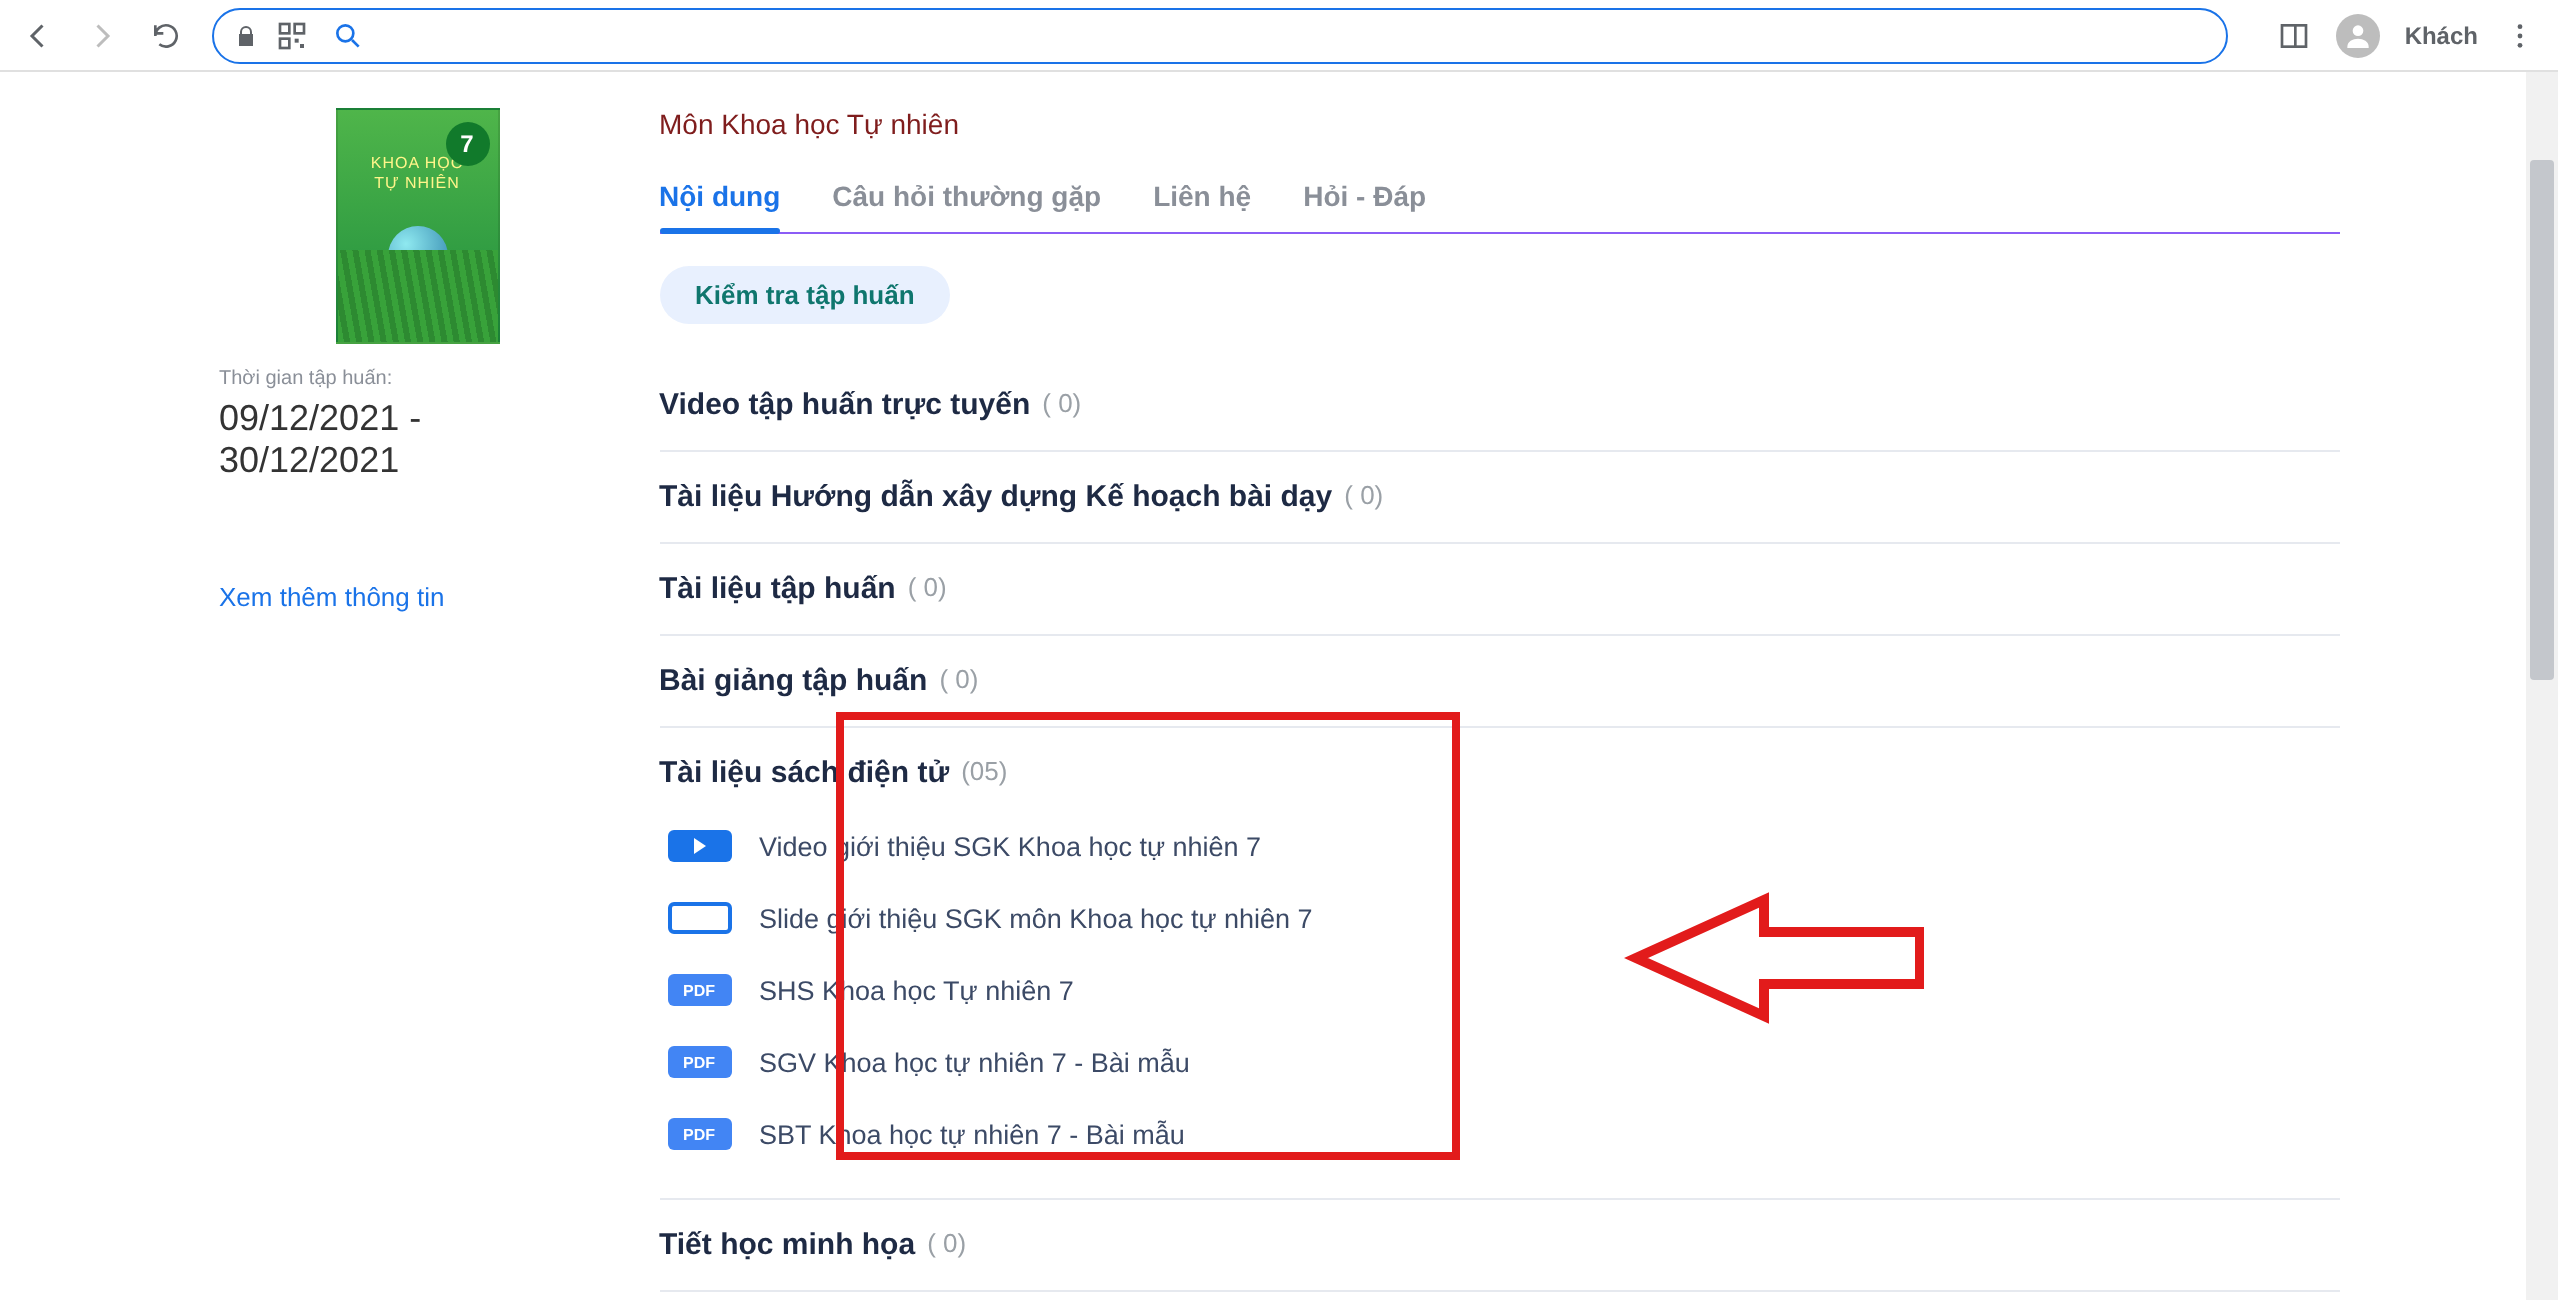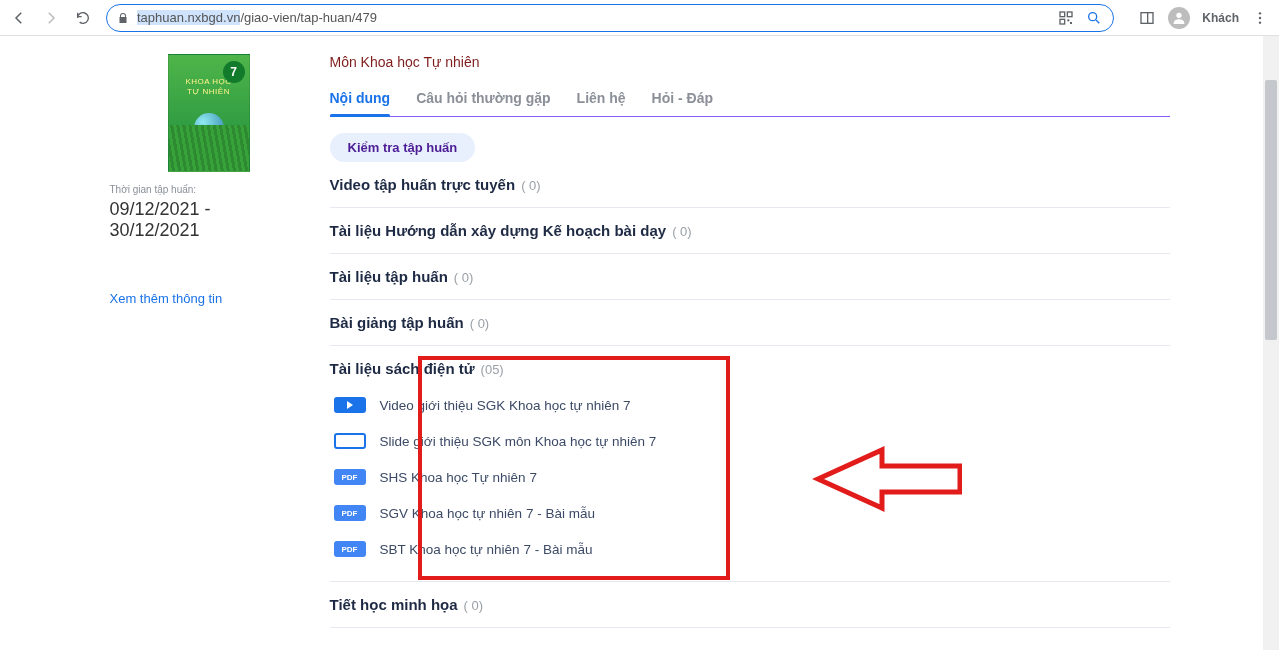--- a/index.html
+++ b/index.html
@@ -149,33 +149,34 @@
     color: #1a73e8;
   }
   .tab.active::after {
     content:"";
     position:absolute; left:0; right:0; bottom:-1px;
     height:3px; background:#1a73e8; border-radius:2px;
   }
   .chip {
     display:inline-block;
     background:#e8f0fe;
-    color:#4c1d95;
+    color:#0f766e;
     font-size:13px;
     font-weight:600;
     padding:7px 18px;
     border-radius:18px;
     cursor:pointer;
+    margin-bottom: 18px;
   }
   .section {
     border-bottom: 1px solid #e6e9ef;
     padding: 14px 0;
   }
   .section-head {
-    display:flex; align-items:flex-end; gap:6px;
+    display:flex; align-items:flex-start; gap:6px;
     font-size: 15px; font-weight:700; color:#1e2a44;
     cursor:pointer;
   }
   .section-count { font-size:13px; font-weight:500; color:#9aa0a6; }
   .items {
     margin-top: 10px;
     display:flex; flex-direction:column;
   }
   .item {
     display:flex; align-items:center; gap:14px;
@@ -240,21 +241,20 @@
     <svg width="16" height="16" viewBox="0 0 24 24">
         <path fill="none" stroke="currentColor" stroke-width="2" d="M4 12a8 8 0 1 1 3 6.2M4 4v6h6"></path>
       </svg>
   </div>
   <div class="address-wrap">
     <span class="lock-icon">
       <svg width="12" height="12" viewBox="0 0 24 24">
           <path fill="currentColor" d="M6 10V8a6 6 0 1 1 12 0v2h1v12H5V10h1zm2 0h8V8a4 4 0 1 0-8 0v2z"></path>
         </svg>
     </span>
-    <span class="url-text"><span class="sel">taphuan.nxbgd.vn</span><span>/giao-vien/tap-huan/479</span></span>
     <div class="addr-right">
       <span class="nav-icon">
         <svg width="16" height="16" viewBox="0 0 24 24">
             <rect x="3" y="3" width="7" height="7" fill="none" stroke="currentColor" stroke-width="2"></rect>
             <rect x="14" y="3" width="7" height="7" fill="none" stroke="currentColor" stroke-width="2"></rect>
             <rect x="3" y="14" width="7" height="7" fill="none" stroke="currentColor" stroke-width="2"></rect>
             <rect x="14" y="14" width="3" height="3" fill="currentColor"></rect>
             <rect x="18" y="18" width="3" height="3" fill="currentColor"></rect>
           </svg>
       </span>

